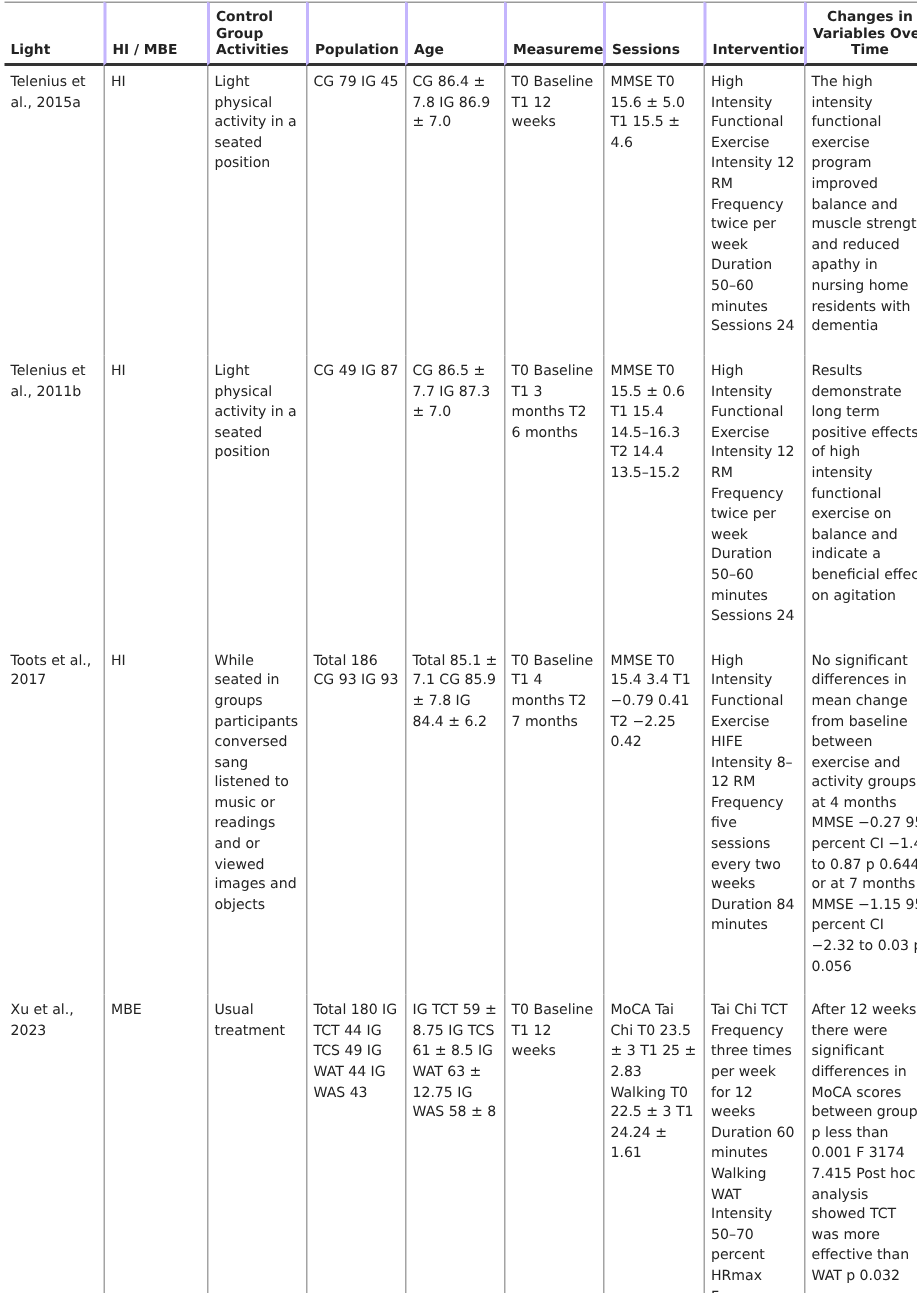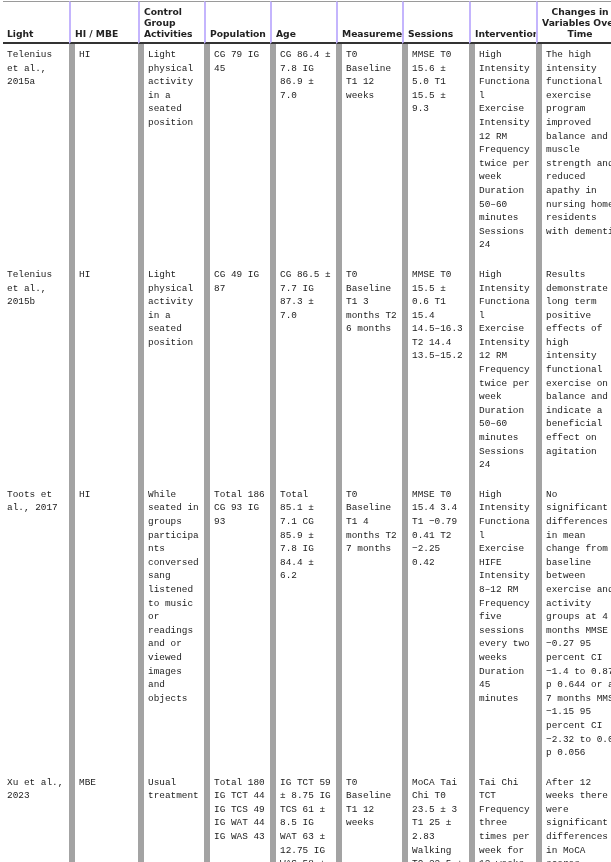--- a/index.html
+++ b/index.html
@@ -38,24 +38,23 @@
     overflow: hidden;
   }
   thead th + th { border-left: 2px solid #c4b5fd; }
   thead th.center { text-align: center; }
   thead th.meas { white-space: nowrap; overflow: hidden; text-overflow: clip; }
   tbody td {
     vertical-align: top;
     padding: 4px 3px 12px 4px;
     overflow: hidden;
     word-wrap: break-word;
-    font-family: Liberation Mono, monospace;
   }
   tbody tr.last td { border-bottom: 1.5px solid #9a9a9a; padding-bottom: 3px; }
-  tbody td + td { border-left: 6px solid #a3a3a3; }
+  tbody td + td { border-left: 1px solid #a3a3a3; }
   .chg-inner { width: 76px; }
 </style>
 </head>
 <body>
 
 <table class="study-table">
   <colgroup>
     <col class="c-author">
       <col class="c-hi">
       <col class="c-ctrl">
@@ -82,48 +81,48 @@
     </tr>
   </thead>
   <tbody>
     <tr style="height:193px">
       <td>Telenius et al., 2015a</td>
       <td>HI</td>
       <td>Light physical activity in a seated position</td>
       <td>CG 79 IG 45</td>
       <td>CG 86.4 ± 7.8 IG 86.9 ± 7.0</td>
       <td>T0 Baseline T1 12 weeks</td>
-      <td>MMSE T0 15.6 ± 5.0 T1 15.5 ± 9.3</td>
+      <td>MMSE T0 15.6 ± 5.0 T1 15.5 ± 4.6</td>
       <td>High Intensity Functional Exercise Intensity 12 RM Frequency twice per week Duration 50–60 minutes Sessions 24</td>
       <td>
           <div class="chg-inner">The high intensity functional exercise program improved balance and muscle strength and reduced apathy in nursing home residents with dementia</div>
         </td>
     </tr>
     <tr style="height:174px">
-      <td>Telenius et al., 2015b</td>
+      <td>Telenius et al., 2011b</td>
       <td>HI</td>
       <td>Light physical activity in a seated position</td>
       <td>CG 49 IG 87</td>
       <td>CG 86.5 ± 7.7 IG 87.3 ± 7.0</td>
       <td>T0 Baseline T1 3 months T2 6 months</td>
       <td>MMSE T0 15.5 ± 0.6 T1 15.4 14.5–16.3 T2 14.4 13.5–15.2</td>
       <td>High Intensity Functional Exercise Intensity 12 RM Frequency twice per week Duration 50–60 minutes Sessions 24</td>
       <td>
           <div class="chg-inner">Results demonstrate long term positive effects of high intensity functional exercise on balance and indicate a beneficial effect on agitation</div>
         </td>
     </tr>
     <tr style="height:228px">
       <td>Toots et al., 2017</td>
       <td>HI</td>
       <td>While seated in groups participants conversed sang listened to music or readings and or viewed images and objects</td>
       <td>Total 186 CG 93 IG 93</td>
       <td>Total 85.1 ± 7.1 CG 85.9 ± 7.8 IG 84.4 ± 6.2</td>
       <td>T0 Baseline T1 4 months T2 7 months</td>
       <td>MMSE T0 15.4 3.4 T1 −0.79 0.41 T2 −2.25 0.42</td>
-      <td>High Intensity Functional Exercise HIFE Intensity 8–12 RM Frequency five sessions every two weeks Duration 45 minutes</td>
+      <td>High Intensity Functional Exercise HIFE Intensity 8–12 RM Frequency five sessions every two weeks Duration 84 minutes</td>
       <td>
           <div class="chg-inner">No significant differences in mean change from baseline between exercise and activity groups at 4 months MMSE −0.27 95 percent CI −1.4 to 0.87 p 0.644 or at 7 months MMSE −1.15 95 percent CI −2.32 to 0.03 p 0.056</div>
         </td>
     </tr>
     <tr class="last">
       <td>Xu et al., 2023</td>
       <td>MBE</td>
       <td>Usual treatment</td>
       <td>Total 180 IG TCT 44 IG TCS 49 IG WAT 44 IG WAS 43</td>
       <td>IG TCT 59 ± 8.75 IG TCS 61 ± 8.5 IG WAT 63 ± 12.75 IG WAS 58 ± 8</td>

